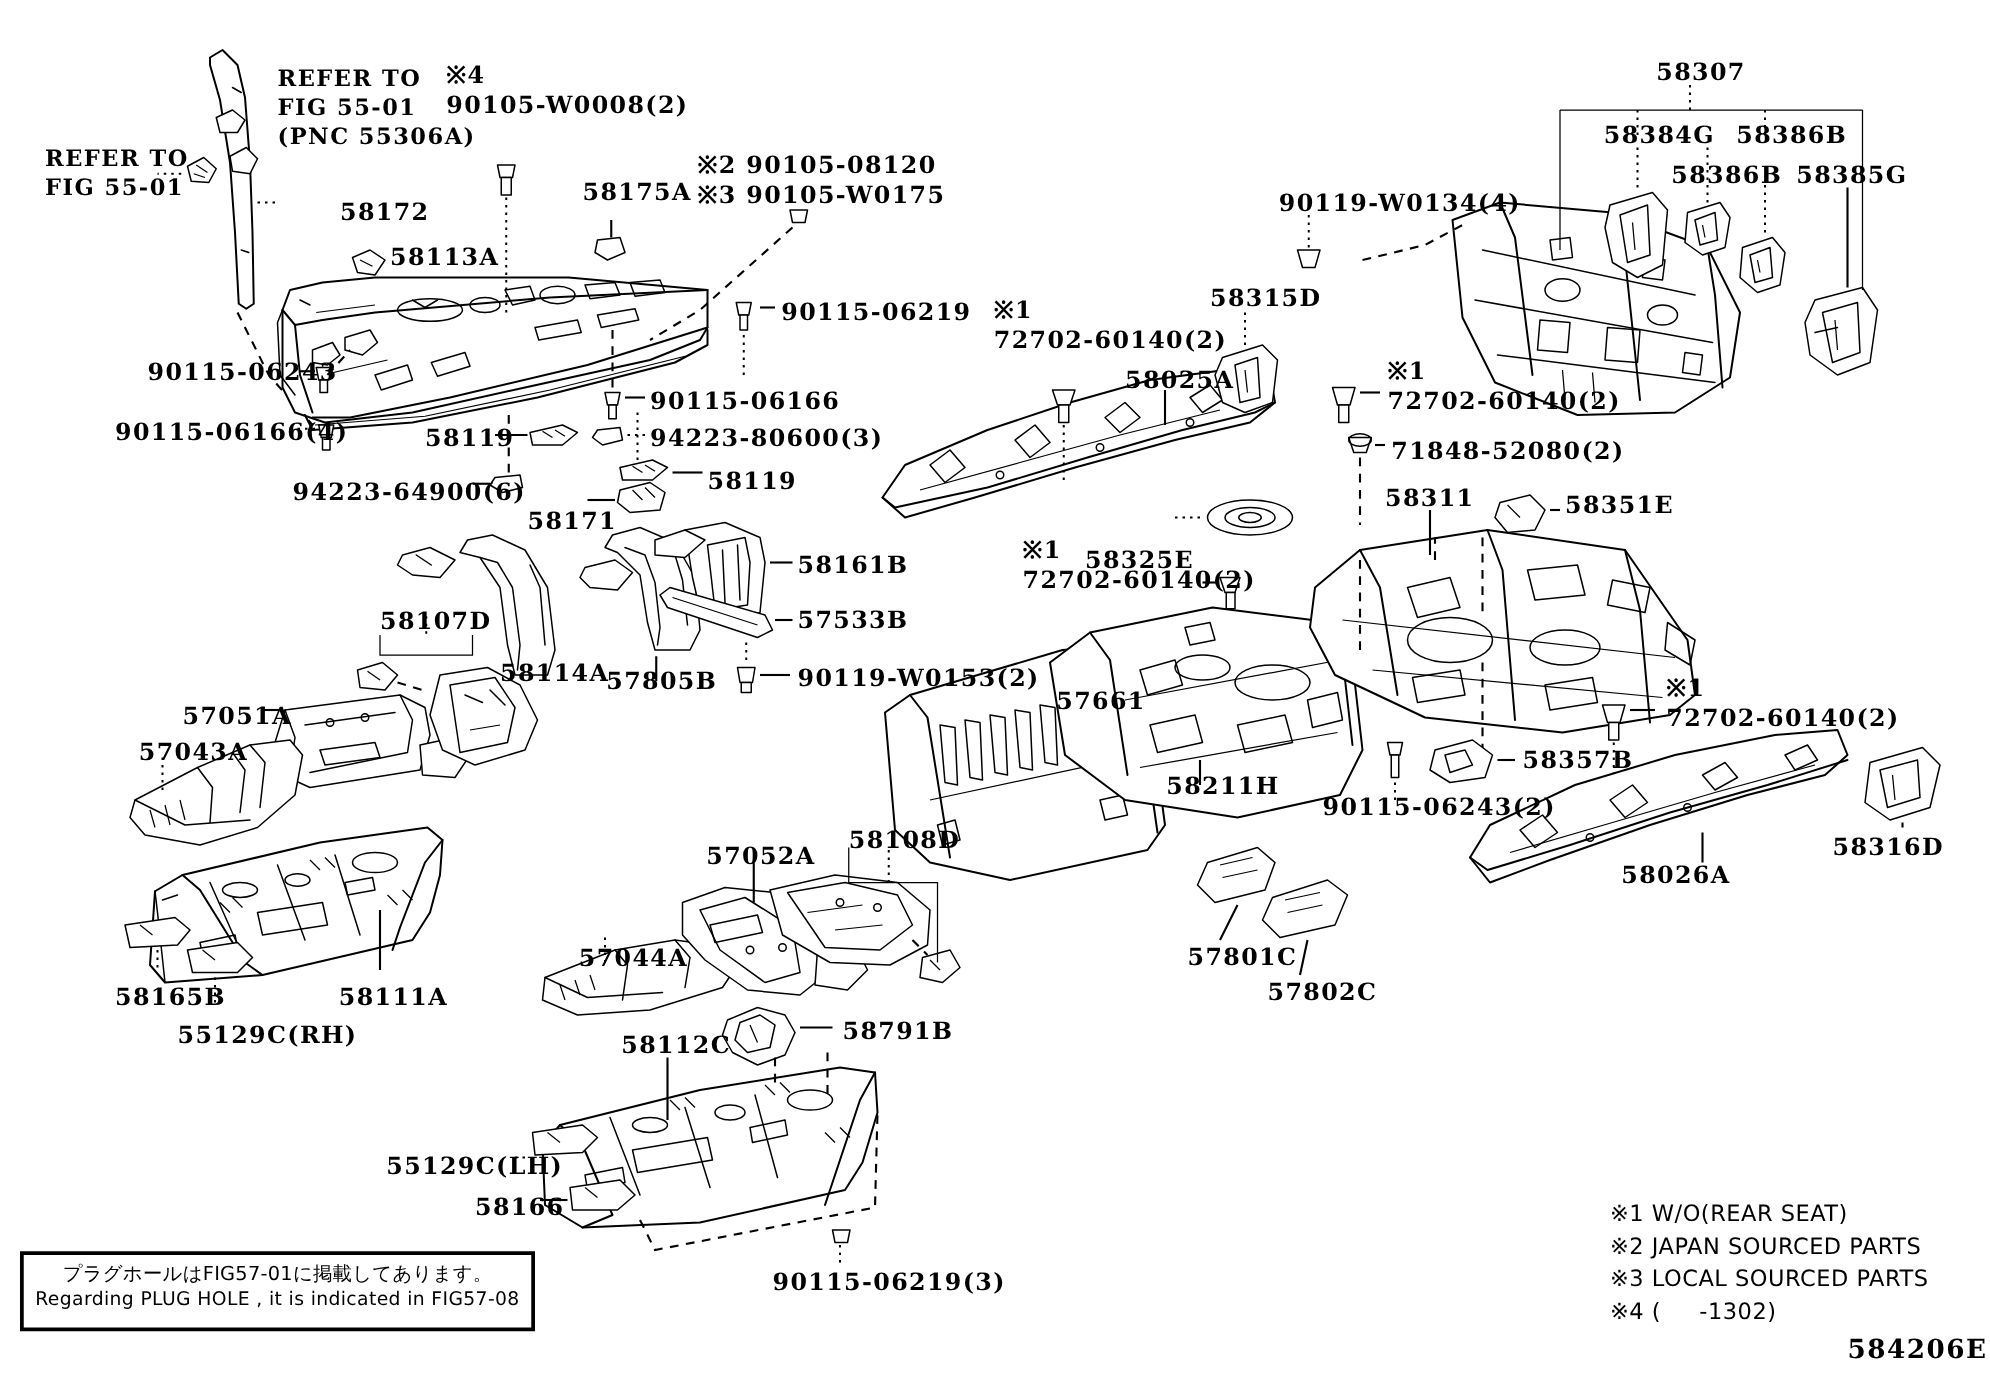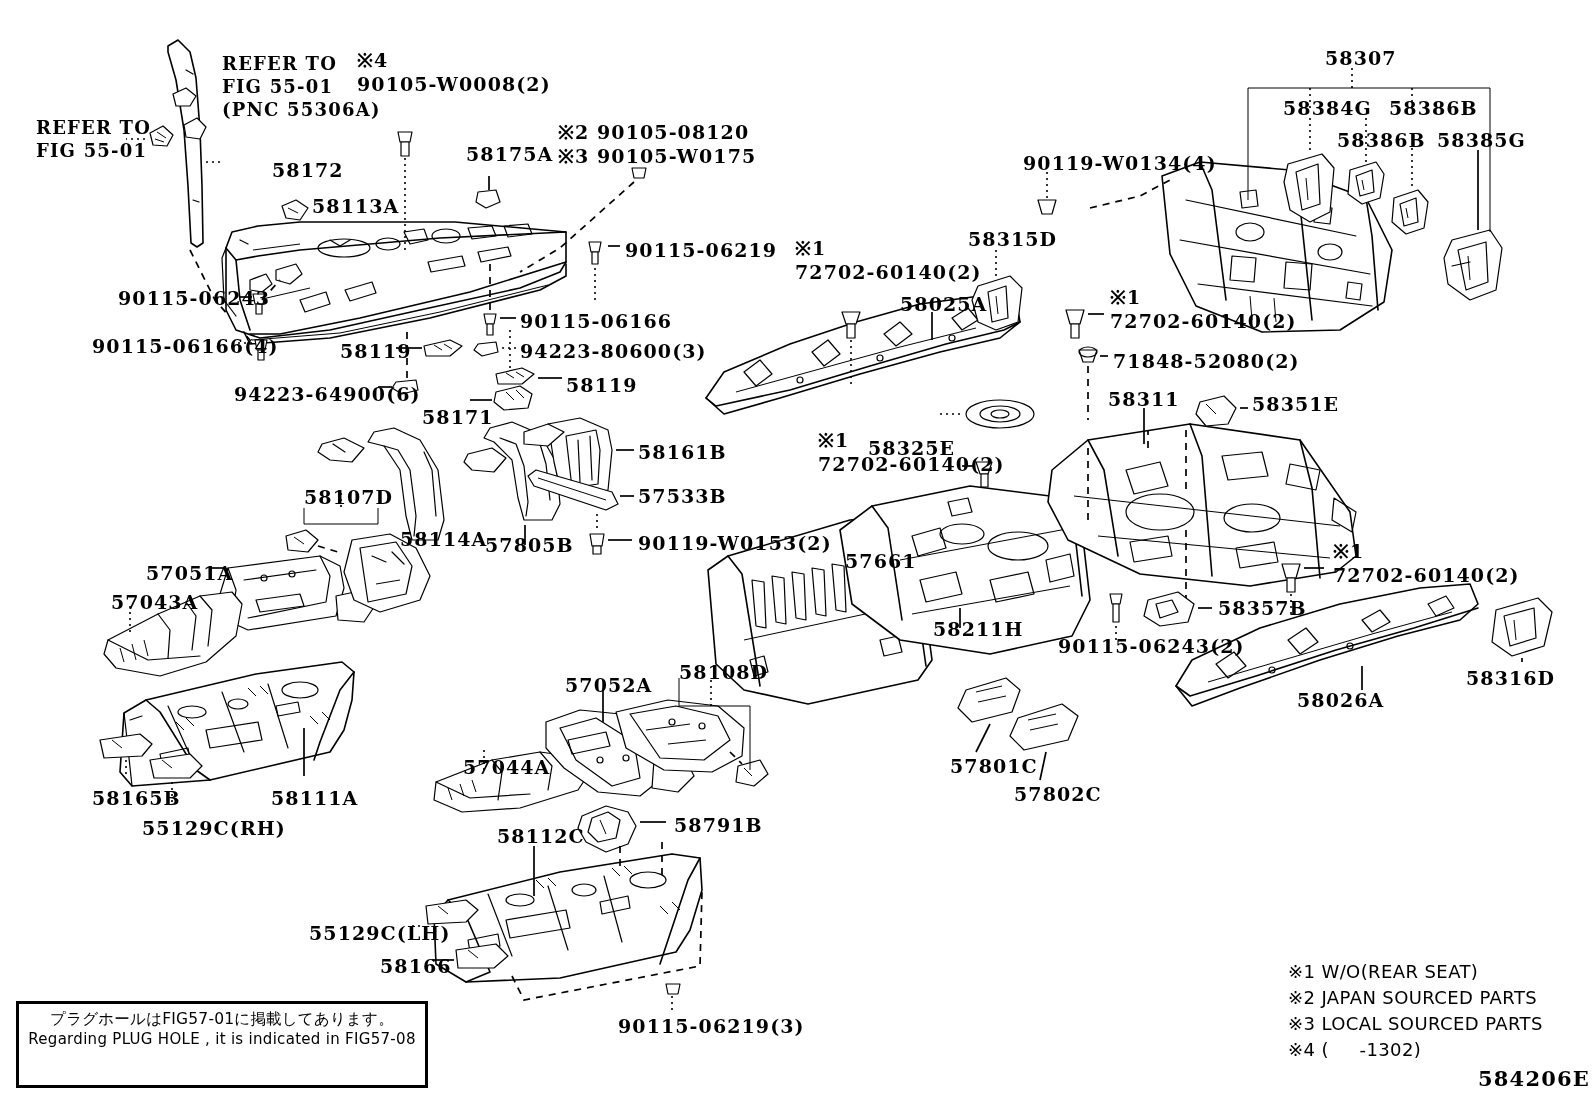--- a/index.html
+++ b/index.html
@@ -43,21 +43,21 @@
     font-weight: bold;
     font-size: 21px;
     letter-spacing: 1.2px;
   }
   
   #note-box {
     position: absolute;
     left: 16px;
     top: 1001px;
     width: 412px;
-    height: 87px;
+    height: 64px;
     border: 3px solid #000;
     box-sizing: border-box;
     background: #fff;
     text-align: center;
   }
   #note-box .jp {
     font-family: "DejaVu Sans", "Liberation Sans", sans-serif;
     font-size: 15.5px;
     letter-spacing: 0.2px;
     margin-top: 5px;

